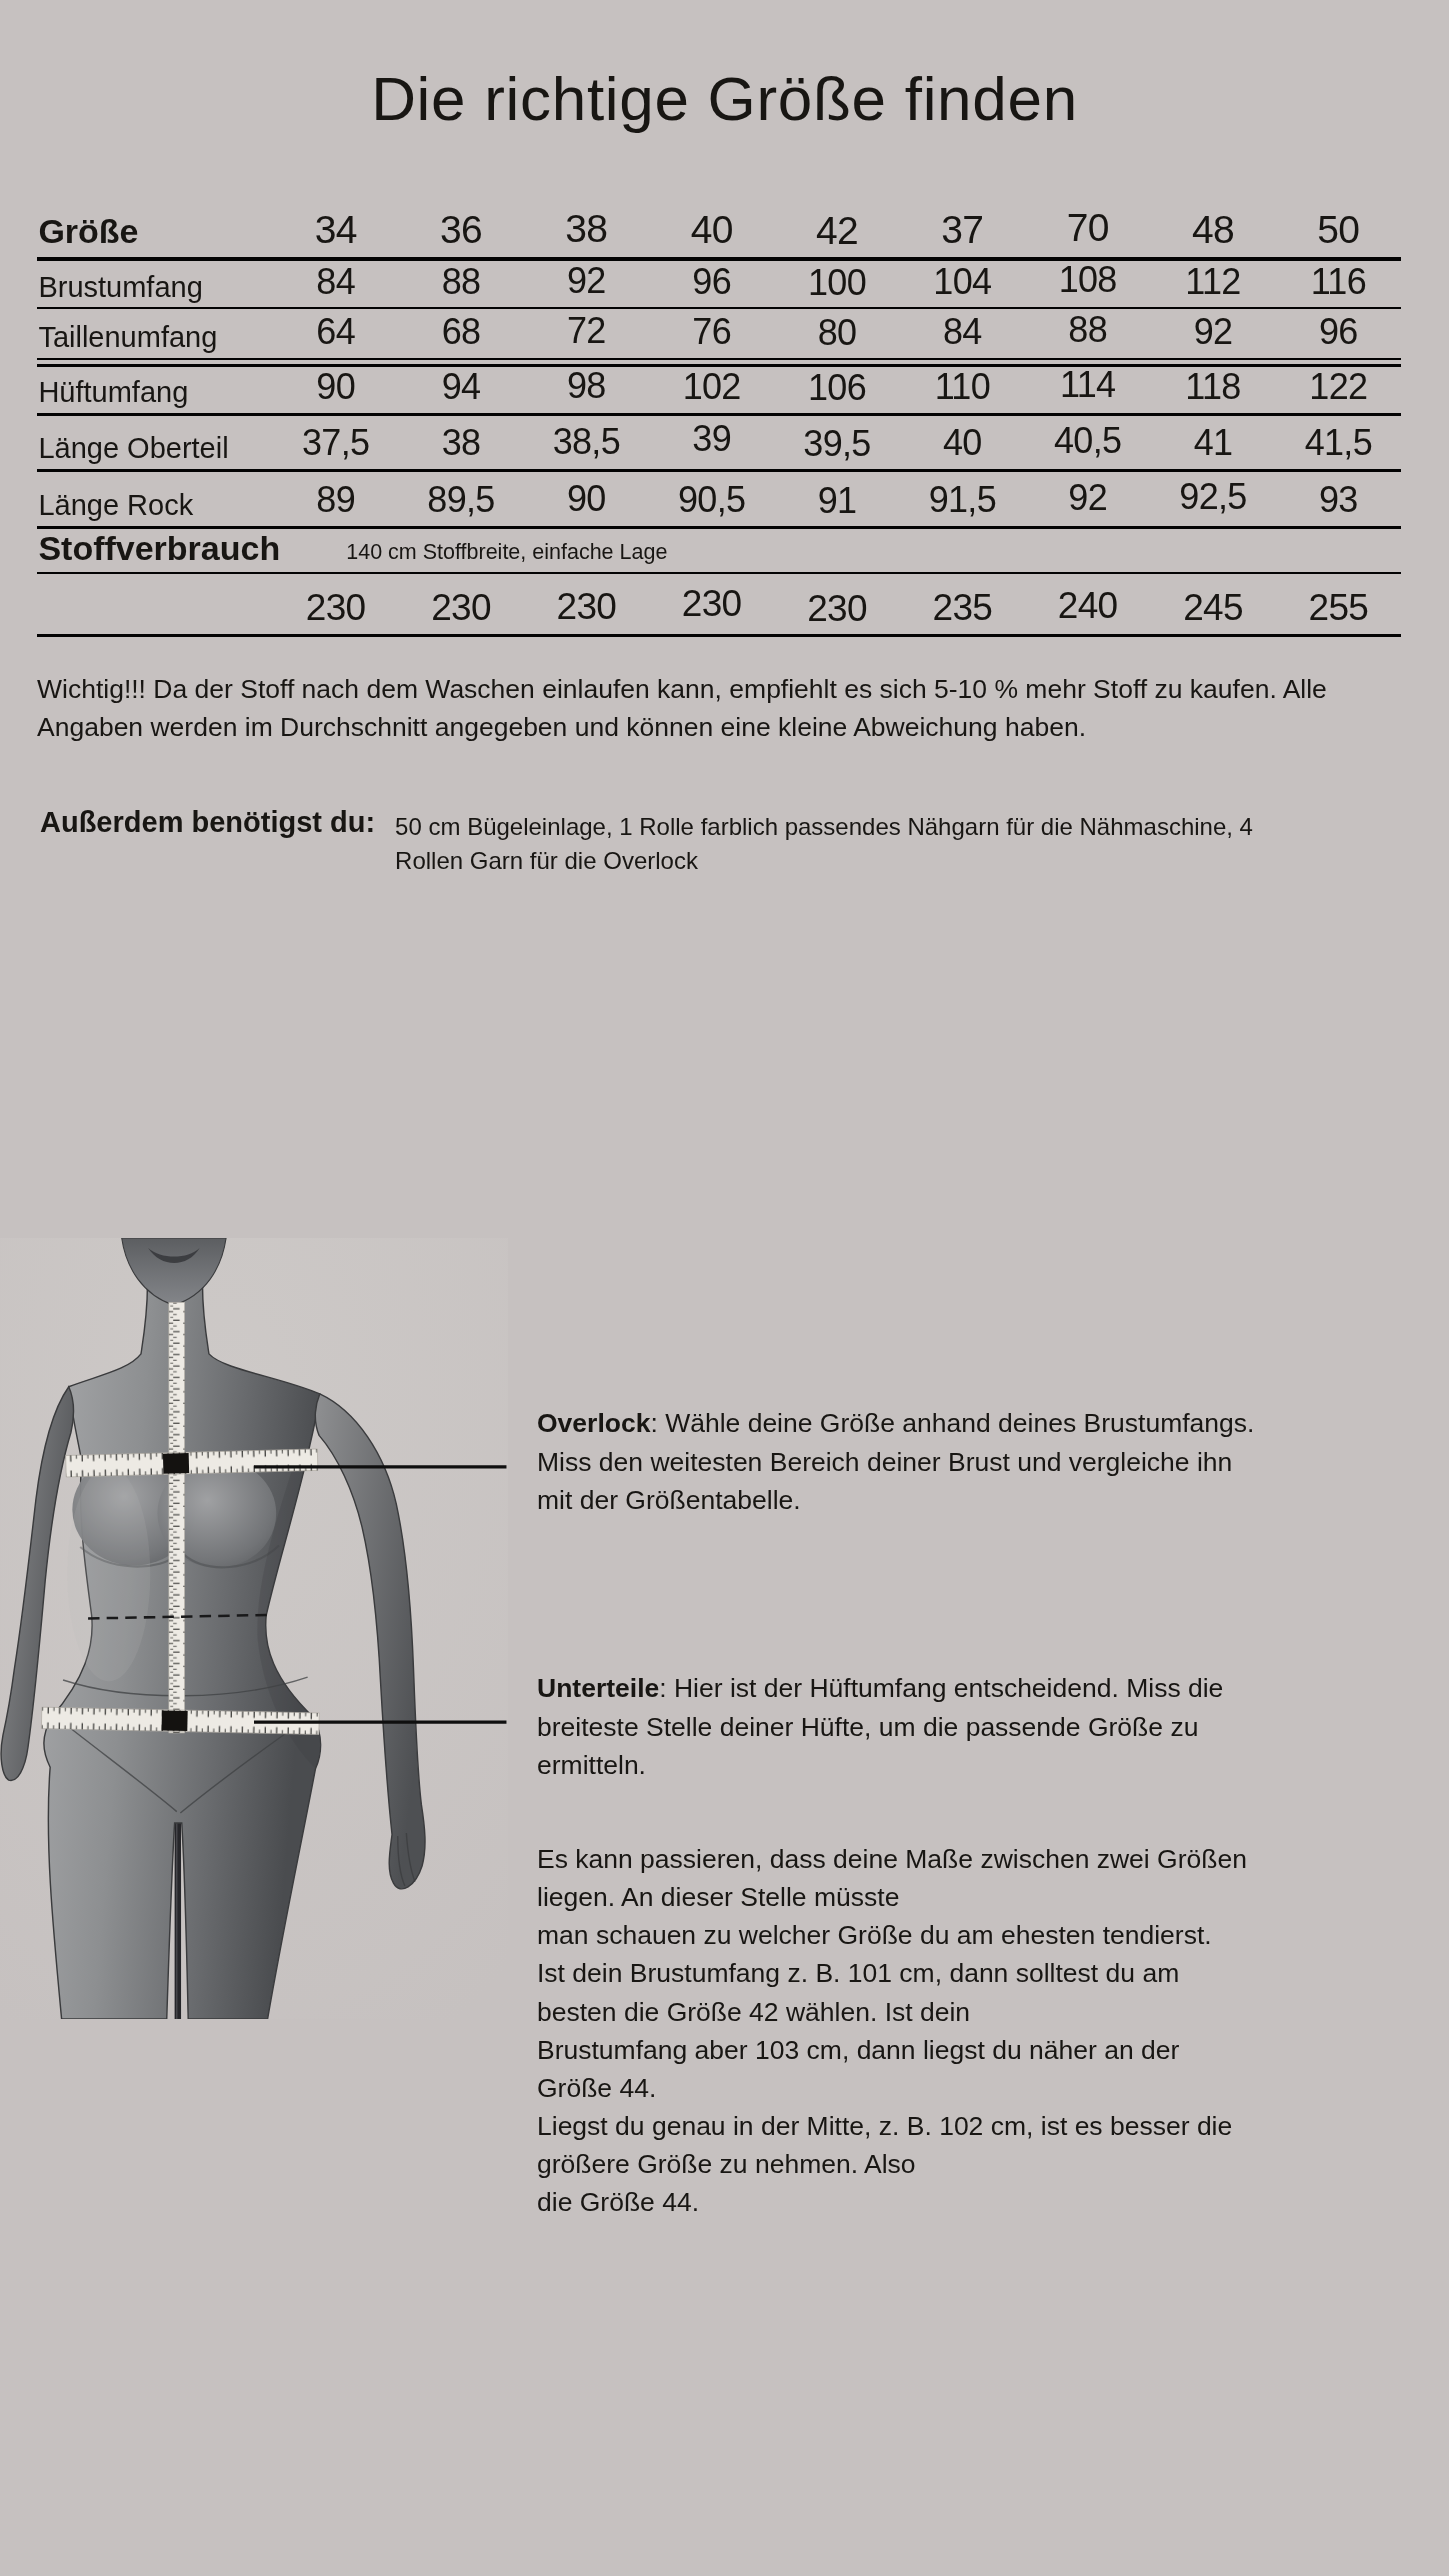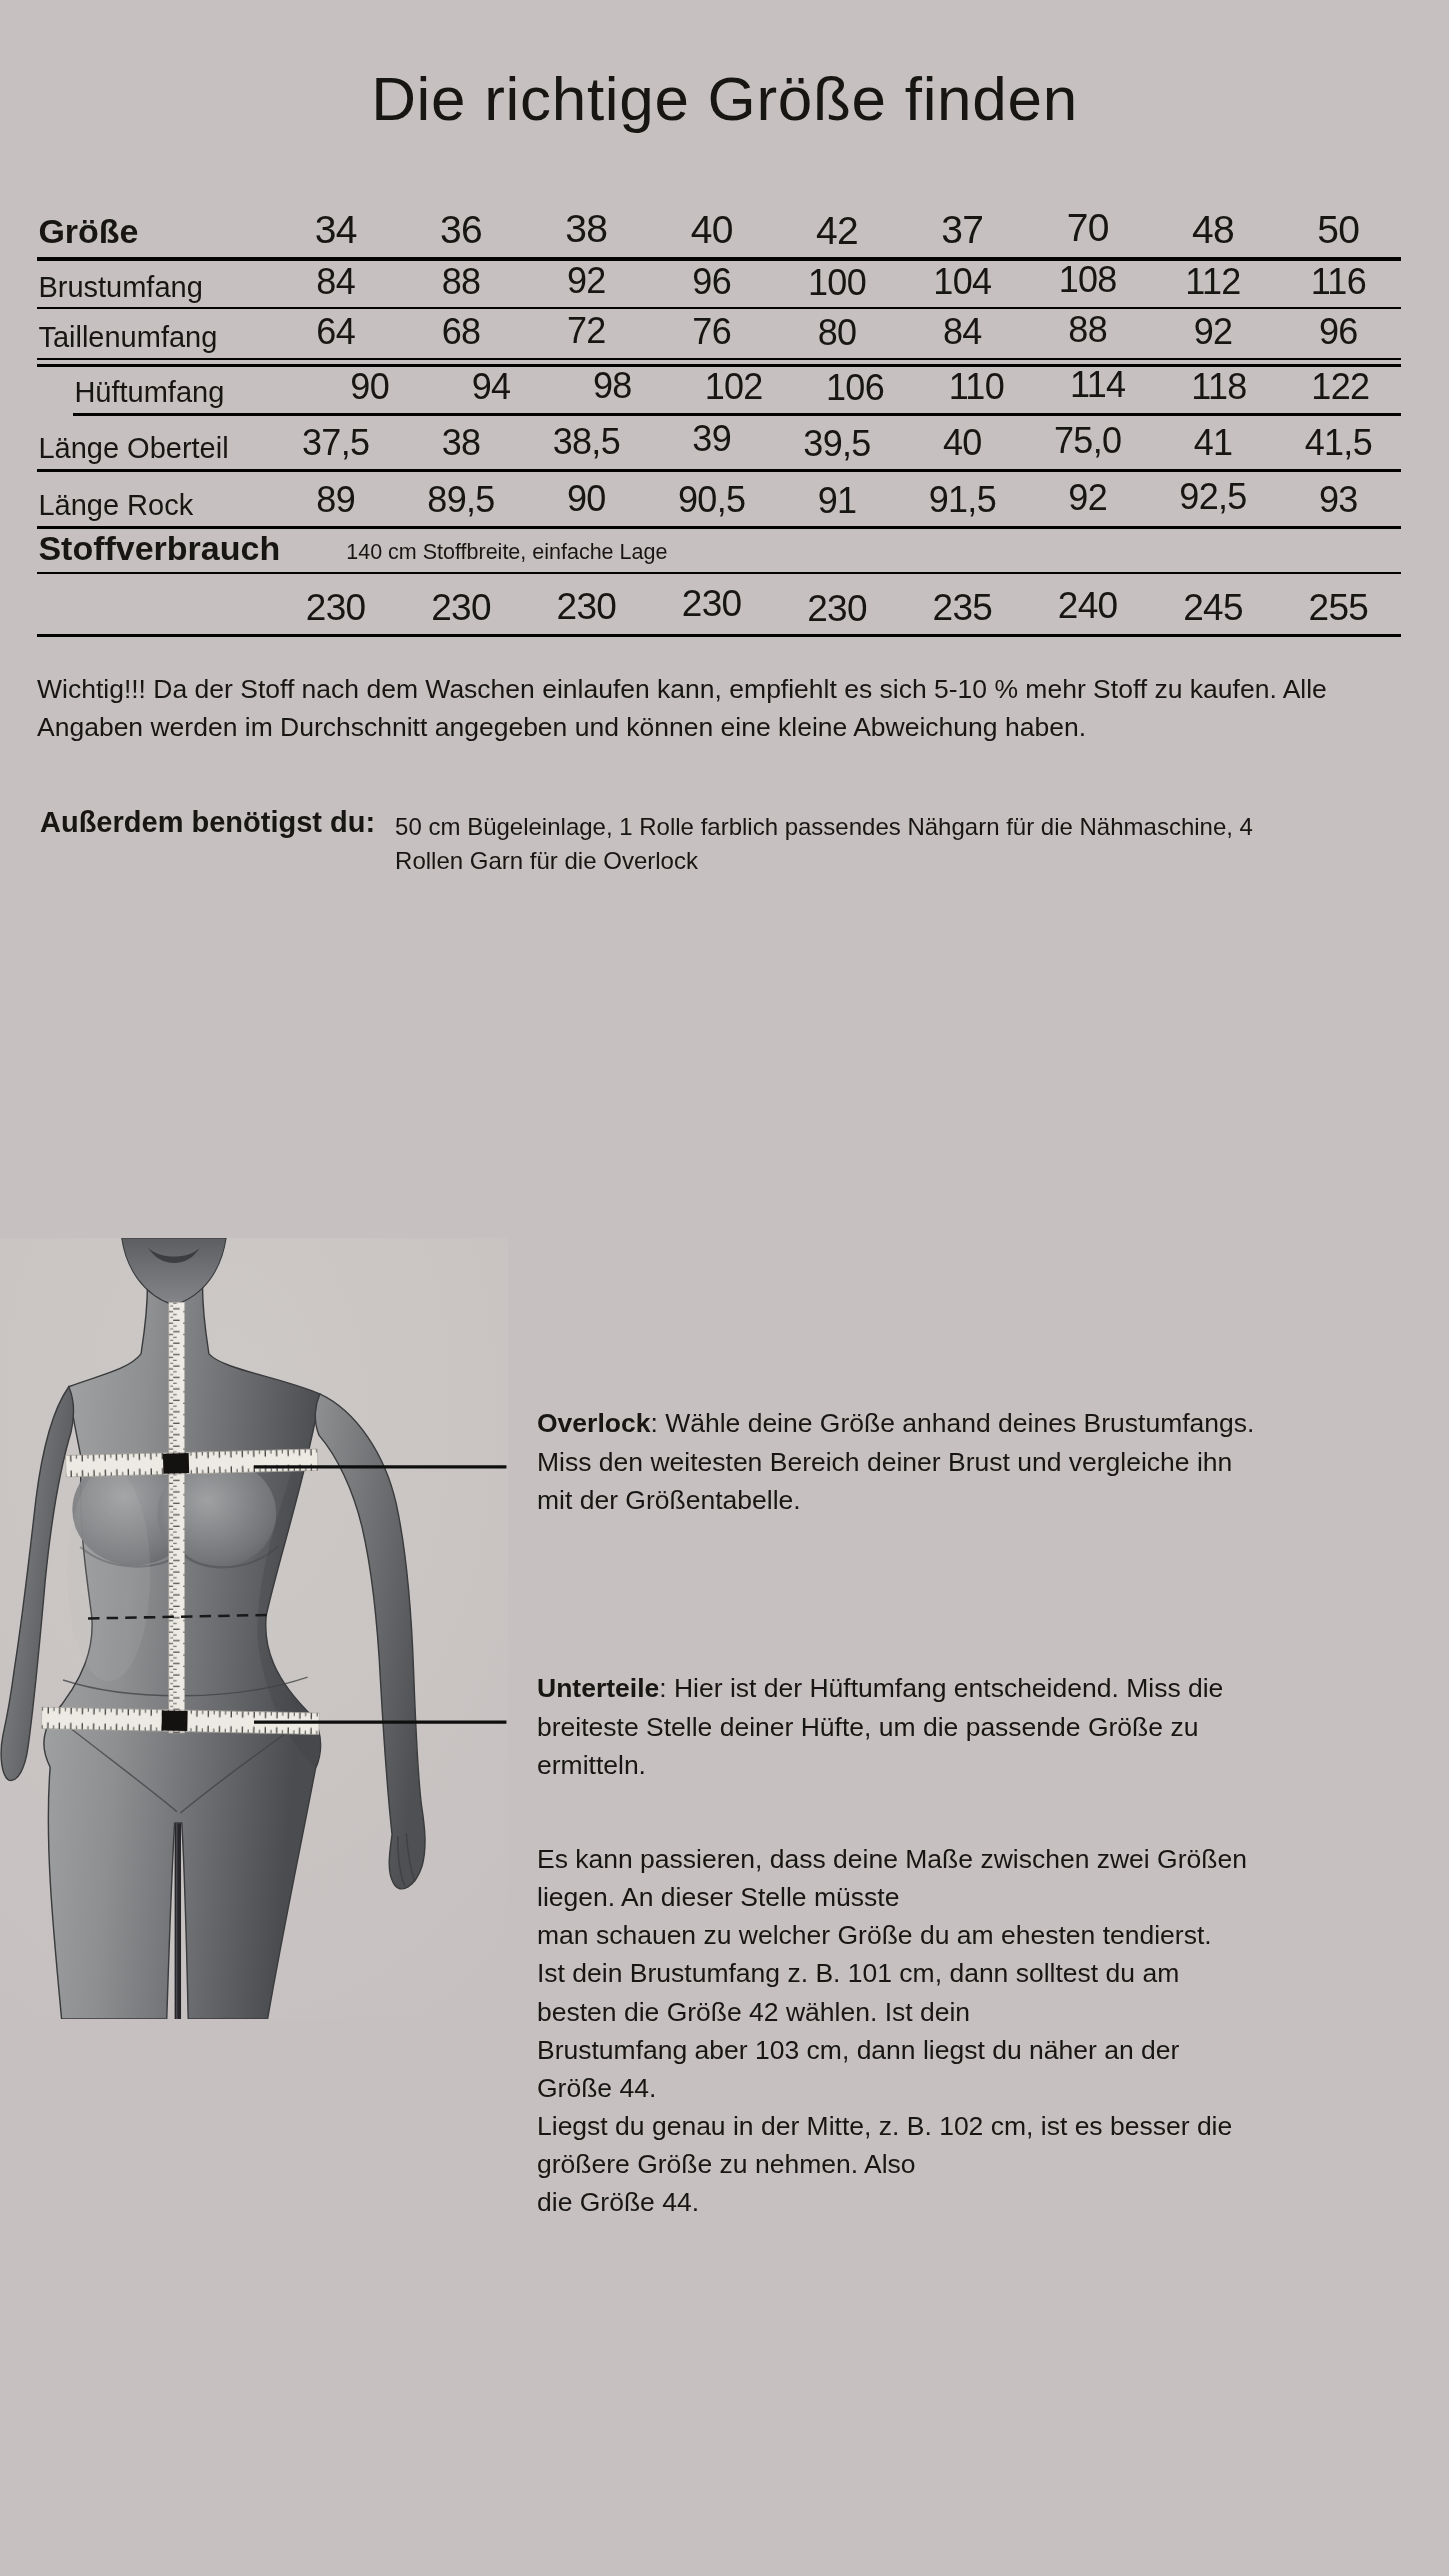--- a/index.html
+++ b/index.html
@@ -18,21 +18,21 @@
   .trow{display:grid;grid-template-columns:236px repeat(9,1fr);
     align-items:end;border-bottom:2.9px solid #030303;}
   .trow .lab{font-size:29px;padding:0 0 3.6px 1.4px;white-space:nowrap;}
   .trow .val{font-size:36px;text-align:center;padding-bottom:5px;letter-spacing:-0.7px;}
   .r-head{height:52px;border-bottom-width:4.3px;}
   .r-head .lab{font-size:34px;font-weight:700;padding-bottom:5.7px;}
   .r-head .val{font-size:39px;}
   .r-brust{height:46px;border-bottom-width:2.1px;}
   .r-taille{height:49px;position:relative;border-bottom-width:2.9px;}
   .r-taille::after{content:"";position:absolute;left:0;right:0;bottom:-9.3px;height:2.9px;background:#030303;}
-  .r-hueft{height:53px;border-bottom-width:3.6px;margin-left:36px;}
+  .r-hueft{height:53px;border-bottom-width:3.6px;}
   .r-lo{height:53px;border-bottom-width:3.6px;}
   .r-lr{height:54px;border-bottom-width:3.6px;}
   .fabric-head{display:flex;align-items:flex-end;height:43px;border-bottom:2.9px solid #030303;}
   .fabric-head .lab{font-size:34px;font-weight:700;padding:0 0 4.3px 1.4px;}
   .fabric-head .note{font-size:21.5px;margin-left:66px;padding-bottom:7.2px;}
   .fab-vals{height:60px;border-bottom-width:3.6px;}
   .fab-vals .val{font-size:37px;}
   
   .trow .val:nth-child(4){transform:translateY(-1.4px);}
   .trow .val:nth-child(6){transform:translateY(1.4px);}
@@ -114,21 +114,21 @@
         <div class="val">122</div>
       </div>
       <div class="trow r-lo">
         <div class="lab">Länge Oberteil</div>
         <div class="val">37,5</div>
         <div class="val">38</div>
         <div class="val">38,5</div>
         <div class="val">39</div>
         <div class="val">39,5</div>
         <div class="val">40</div>
-        <div class="val">75,0</div>
+        <div class="val">40,5</div>
         <div class="val">41</div>
         <div class="val">41,5</div>
       </div>
       <div class="trow r-lr">
         <div class="lab">Länge Rock</div>
         <div class="val">89</div>
         <div class="val">89,5</div>
         <div class="val">90</div>
         <div class="val">90,5</div>
         <div class="val">91</div>

